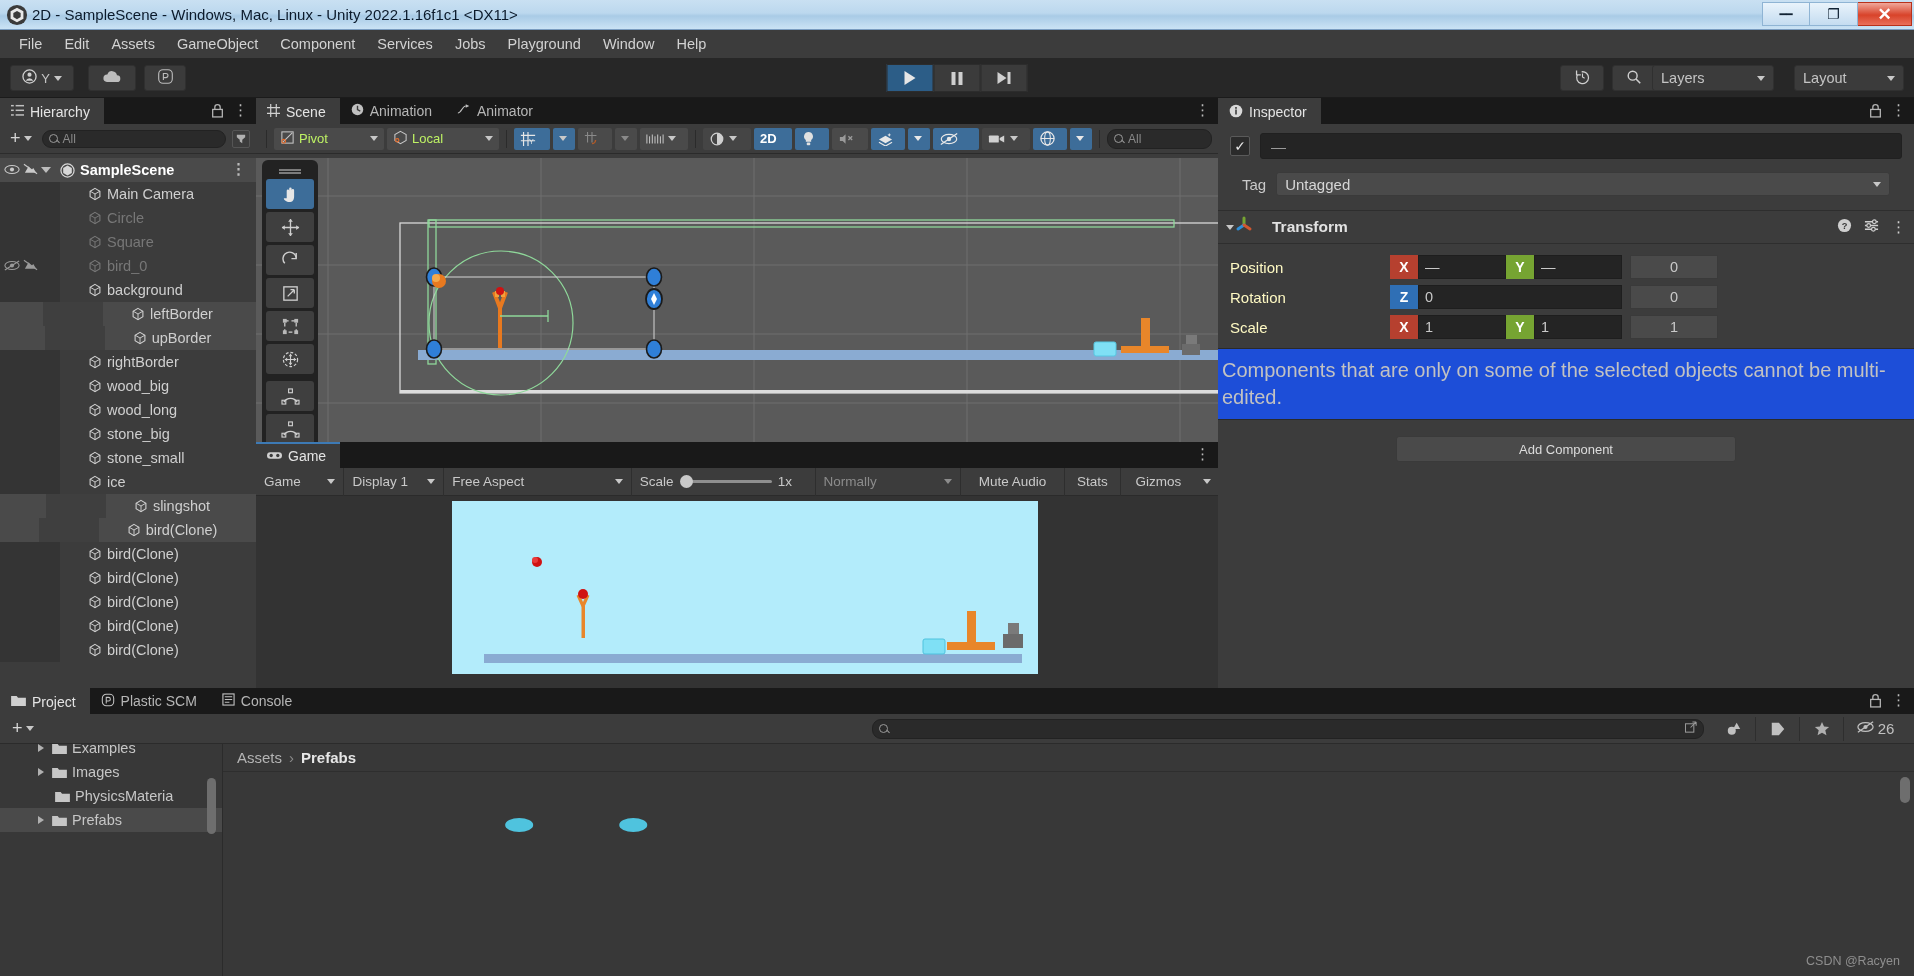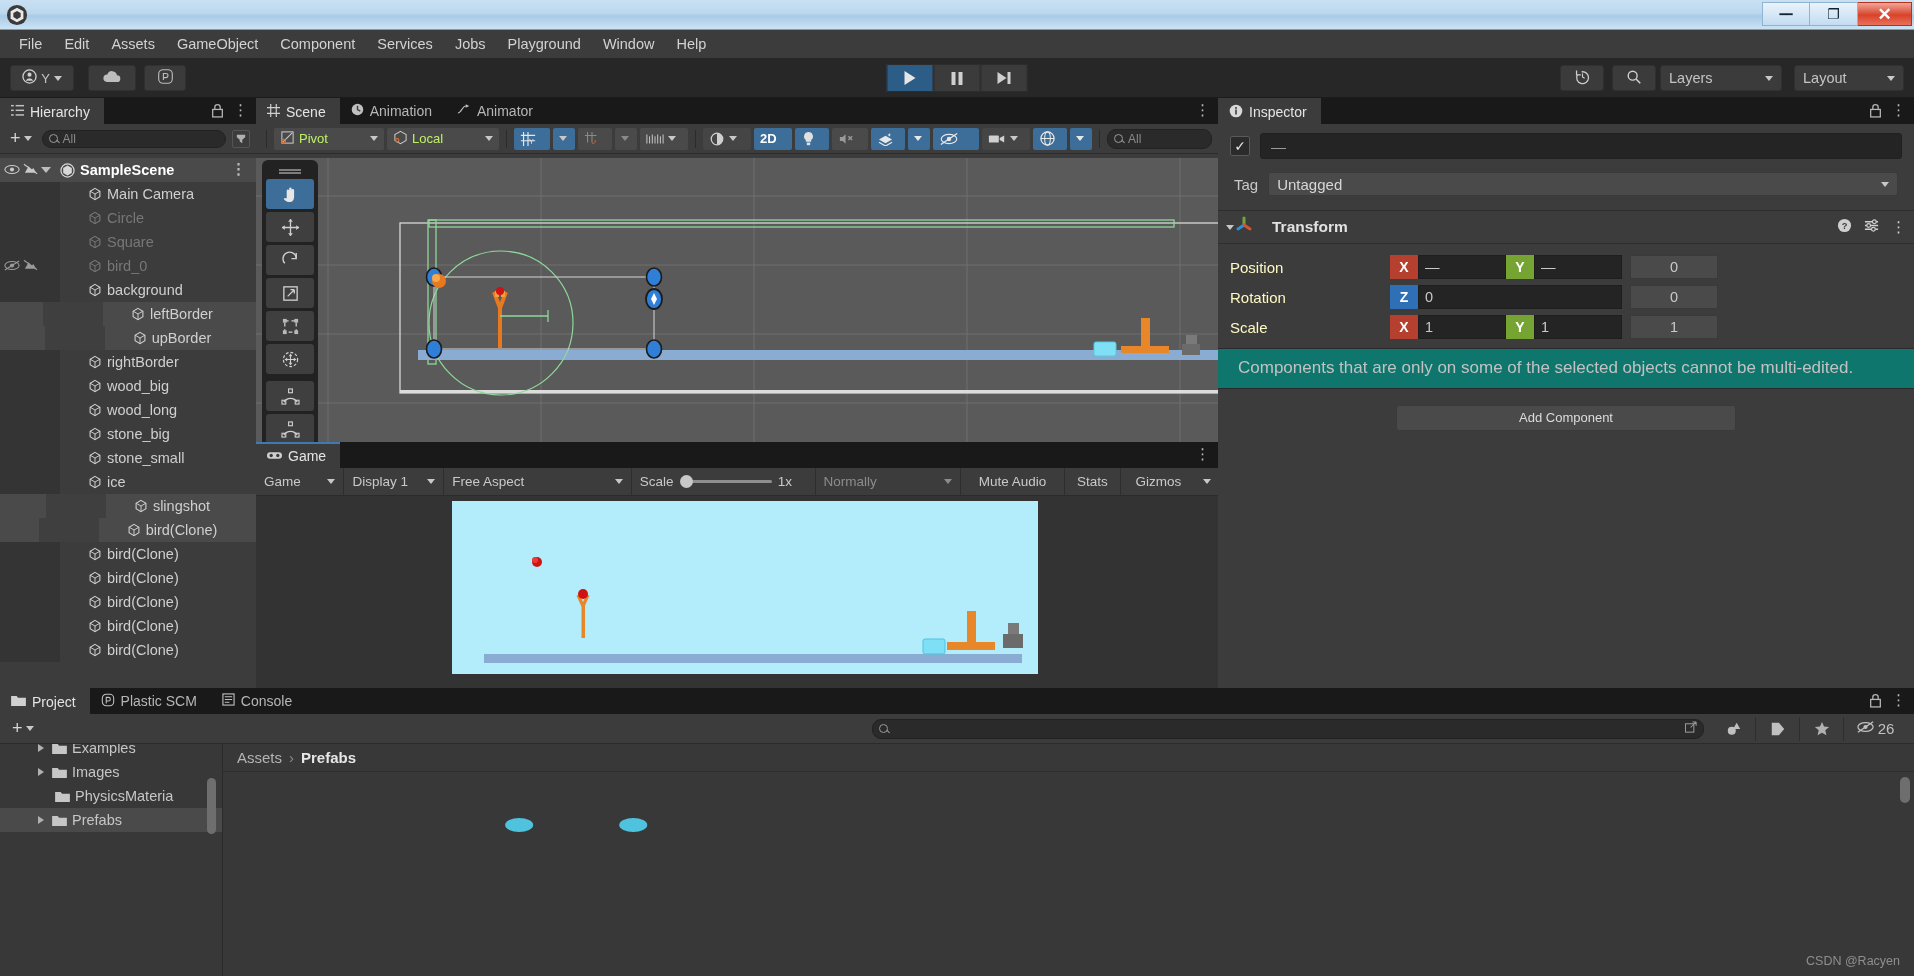--- a/index.html
+++ b/index.html
@@ -103,40 +103,40 @@
   #gameview { position:absolute; top:54px; left:0; right:0; bottom:0; background:#333; }
 
   
   #inspector { left:1218px; top:98px; width:696px; height:590px; background:#3c3c3c; }
   #insp-body { position:absolute; top:26px; left:0; right:0; bottom:0; background:#3c3c3c; padding:0; }
   .insp-head { height:44px; display:flex; align-items:center; gap:10px; padding:0 12px; }
   .chk { width:20px;height:20px;background:#2b2b2b;border:1px solid #5a5a5a;border-radius:2px;
     display:flex;align-items:center;justify-content:center;color:#e8e8e8;font-size:14px; flex:none;}
   .namefield { flex:1; height:26px; background:#242424; border:1px solid #202020; border-radius:3px;
     color:#9a9a9a; display:flex; align-items:center; padding:0 10px; font-size:15px; }
-  .tagrow { height:32px; display:flex; align-items:center; gap:10px; padding:0 16px; }
+  .tagrow { height:32px; display:flex; align-items:center; gap:10px; padding:0 24px; }
   .tagrow .lbl { color:#c9c9c9; font-size:15px; }
   .dropfield { flex:1; height:24px; background:#4a4a4a; border:1px solid #3a3a3a; border-radius:3px;
     color:#d6d6d6; font-size:15px; display:flex; align-items:center; padding:0 8px; position:relative; }
   .dropfield .dcaret { position:absolute; right:8px; }
   .comp-head { height:34px; background:#3c3c3c; display:flex; align-items:center; gap:0;
     padding:0 8px; border-top:1px solid #2e2e2e; border-bottom:1px solid #2e2e2e; }
   .comp-title { color:#e2e2e2; font-size:15.5px; font-weight:bold; margin-left:18px; }
   .xrow { height:30px; display:flex; align-items:center; padding:0 12px; gap:0; }
   .xlabel { width:160px; color:#fef9c3; font-size:15px; }
   .axis { width:28px; height:24px; display:flex; align-items:center; justify-content:center;
     color:#fff; font-size:14px; font-weight:bold; flex:none; }
   .axis.x { background:#b6402f; }
   .axis.y { background:#76a432; }
   .axis.z { background:#2f6fb5; }
   .numfield { width:88px; height:24px; background:#242424; border:1px solid #1e1e1e;
     color:#c9c9c9; font-size:14.5px; display:flex; align-items:center; padding:0 6px; flex:none; }
   .numfield.grey { background:#4a4a4a; border-color:#3a3a3a; }
-  .multimsg { background:#0f766e; border-top:1px solid #2a2a2a; border-bottom:1px solid #2a2a2a;
-    color:#c2c2c2; font-size:17px; padding:8px 20px; line-height:1.35; margin-top:6px; }
+  .multimsg { background:#1d4ed8; border-top:1px solid #2a2a2a; border-bottom:1px solid #2a2a2a;
+    color:#c2c2c2; font-size:20px; padding:8px 4px; line-height:1.35; margin-top:6px; }
   .addcomp { margin:16px auto 0; width:340px; height:26px; background:#4a4a4a; border:1px solid #3a3a3a;
     border-radius:3px; color:#dcdcdc; font-size:13px; display:flex; align-items:center; justify-content:center; }
 
   
   #project { left:0; top:688px; width:1914px; height:288px; background:#3c3c3c; }
   #proj-toolbar { height:30px; background:#3c3c3c; display:flex; align-items:center;
     padding:0 8px; gap:8px; border-bottom:1px solid #2b2b2b; }
   #proj-body { position:absolute; top:56px; left:0; right:0; bottom:0; display:flex; background:#a16207; }
   #proj-tree { width:222px; background:#383838; position:relative; overflow:hidden; }
   .trow { height:24px; display:flex; align-items:center; gap:5px; padding-left:52px; color:#c6c6c6; font-size:14.5px; }
@@ -156,20 +156,21 @@
 <body>
 
 <div id="titlebar">
   <span class="tb-icon">
     <svg viewBox="0 0 24 24" width="22" height="22">
         <circle cx="12" cy="12" r="11" fill="#3a3a3a"></circle>
       <path d="M12 4l7 4v8l-7 4-7-4V8z" fill="#e8e8e8"></path>
       <path d="M12 7.5l4 2.3v4.4l-4 2.3-4-2.3V9.8z" fill="#3a3a3a"></path>
       </svg>
   </span>
+  <span class="tb-text">2D - SampleScene - Windows, Mac, Linux - Unity 2022.1.16f1c1 &lt;DX11&gt;</span>
   <div class="win-btns">
     <div class="win-btn">
       <span class="glyph" style="font-size:11px;">━━</span>
       </div>
     <div class="win-btn">
       <span class="glyph" style="font-size:14px;">❐</span>
       </div>
     <div class="win-btn close">
       <span class="glyph">✕</span>
       </div>
@@ -240,21 +241,21 @@
       <path d="M10 6.5v4l2.5 1.5" fill="none" stroke="#cfcfcf" stroke-width="1.3"></path>
         </svg></span>
   </div>
   <div class="tbtn" style="right:258px; width:44px;">
     <span>
       <svg width="16" height="16" viewBox="0 0 18 18">
           <circle cx="7.5" cy="7.5" r="5" fill="none" stroke="#cfcfcf" stroke-width="1.6"></circle>
       <path d="M11.3 11.3L16 16" stroke="#cfcfcf" stroke-width="1.8" fill="none"></path>
         </svg></span>
   </div>
-  <div class="tbtn" style="right:132px; width:122px; justify-content:flex-start; padding:0 8px;">
+  <div class="tbtn" style="right:140px; width:122px; justify-content:flex-start; padding:0 8px;">
     <span style="font-size:14.5px;">Layers</span>
     <span class="caret" style="margin-left:auto;"></span>
   </div>
   <div class="tbtn" style="right:10px; width:110px; justify-content:flex-start; padding:0 8px;">
     <span style="font-size:14.5px;">Layout</span>
     <span class="caret" style="margin-left:auto;"></span>
   </div>
 </div>
 
 <div class="panel" id="hierarchy">

